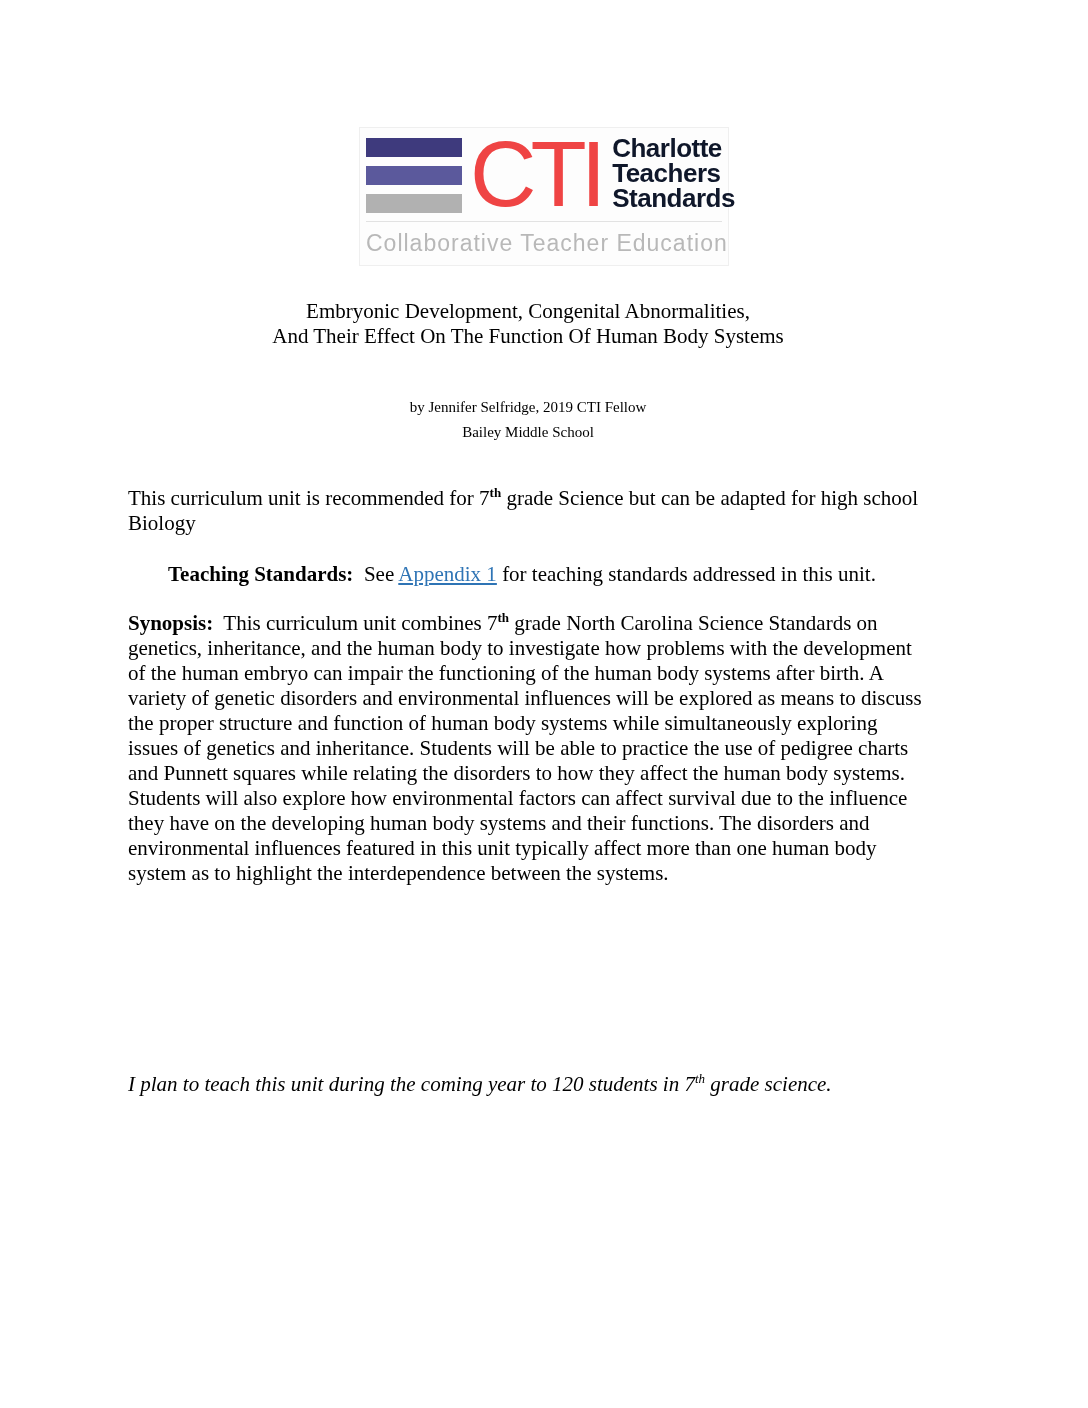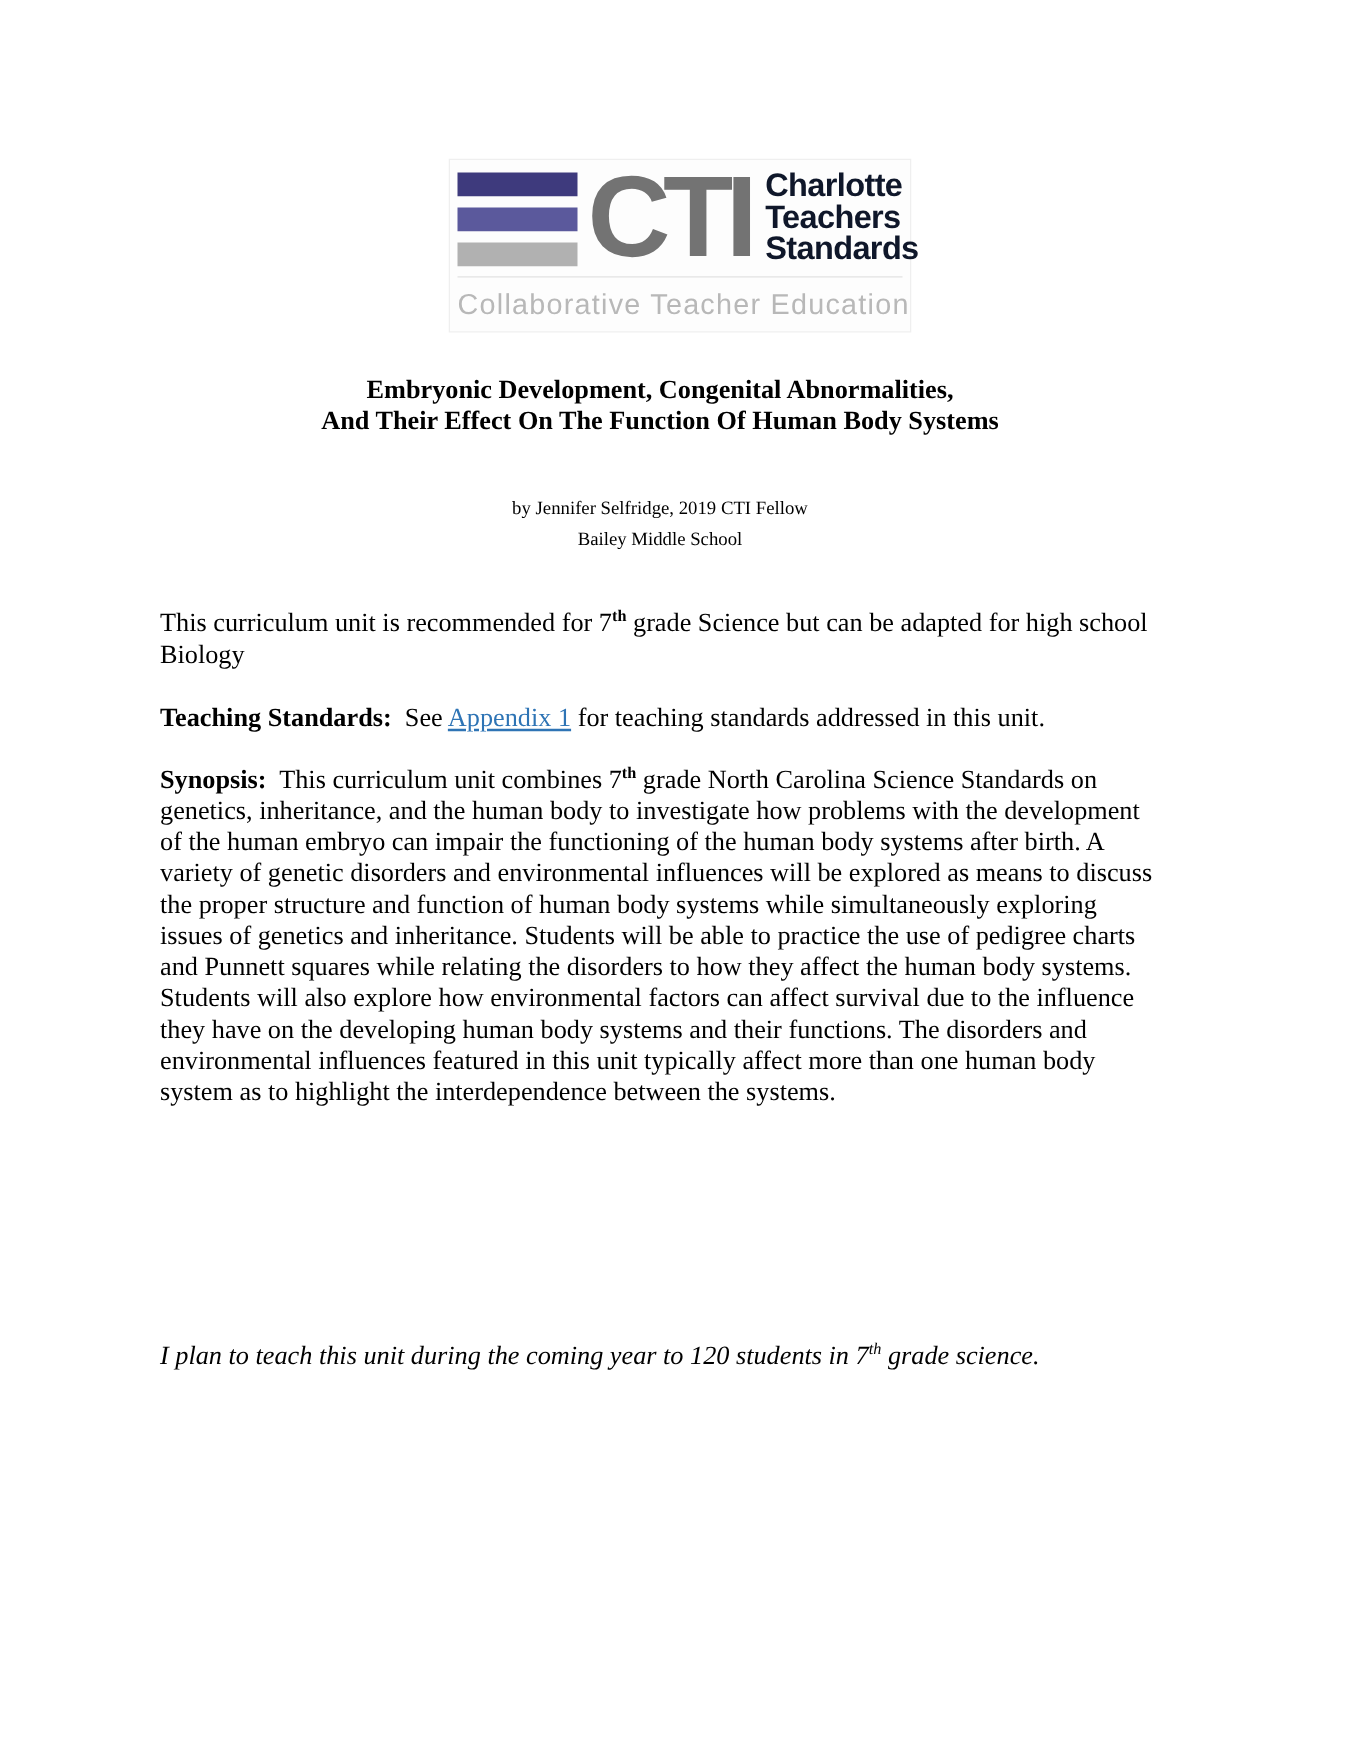--- a/index.html
+++ b/index.html
@@ -37,23 +37,23 @@
     width: 96px;
     margin-top: 4px;
     flex: 0 0 auto;
   }
   .logo-bar { width: 96px; height: 19px; margin-bottom: 9px; }
   .logo-bar:last-child { margin-bottom: 0; }
   .logo-acronym {
     flex: 0 0 auto;
     font-size: 92px;
     line-height: 76px;
-    font-weight: bold;
+    font-weight: normal;
     letter-spacing: -6px;
-    color: #737373;
+    color: #ef4444;
     margin-left: 8px;
     margin-top: 2px;
   }
   .logo-name {
     flex: 0 0 auto;
     margin-left: 12px;
     margin-top: 2px;
     font-weight: bold;
     font-size: 26px;
     line-height: 25px;
@@ -70,36 +70,36 @@
     white-space: nowrap;
     text-align: center;
   }
 
   
   .title {
     margin-top: 33px;
     text-align: center;
     font-size: 21px;
     line-height: 25px;
-    font-weight: bold;
+    font-weight: normal;
   }
   .byline {
     margin-top: 46px;
     text-align: center;
     font-size: 15px;
     line-height: 25px;
   }
   .para {
     font-size: 21px;
     line-height: 25px;
     white-space: pre-wrap;
   }
   .para-recommendation { margin-top: 41px; }
   .para-keywords       { margin-top: 48px; }
-  .para-standards      { margin-top: 26px; }
+  .para-standards      { margin-top: 26px; margin-left: 40px; }
   .para-synopsis       { margin-top: 24px; }
   .para-teach-plan     { margin-top: 186px; }
   .para-permission     { margin-top: 27px; }
 
   .b { font-weight: bold; }
   .i { font-style: italic; }
   sup.sup {
     font-size: 0.62em;
     line-height: 0;
     vertical-align: super;

